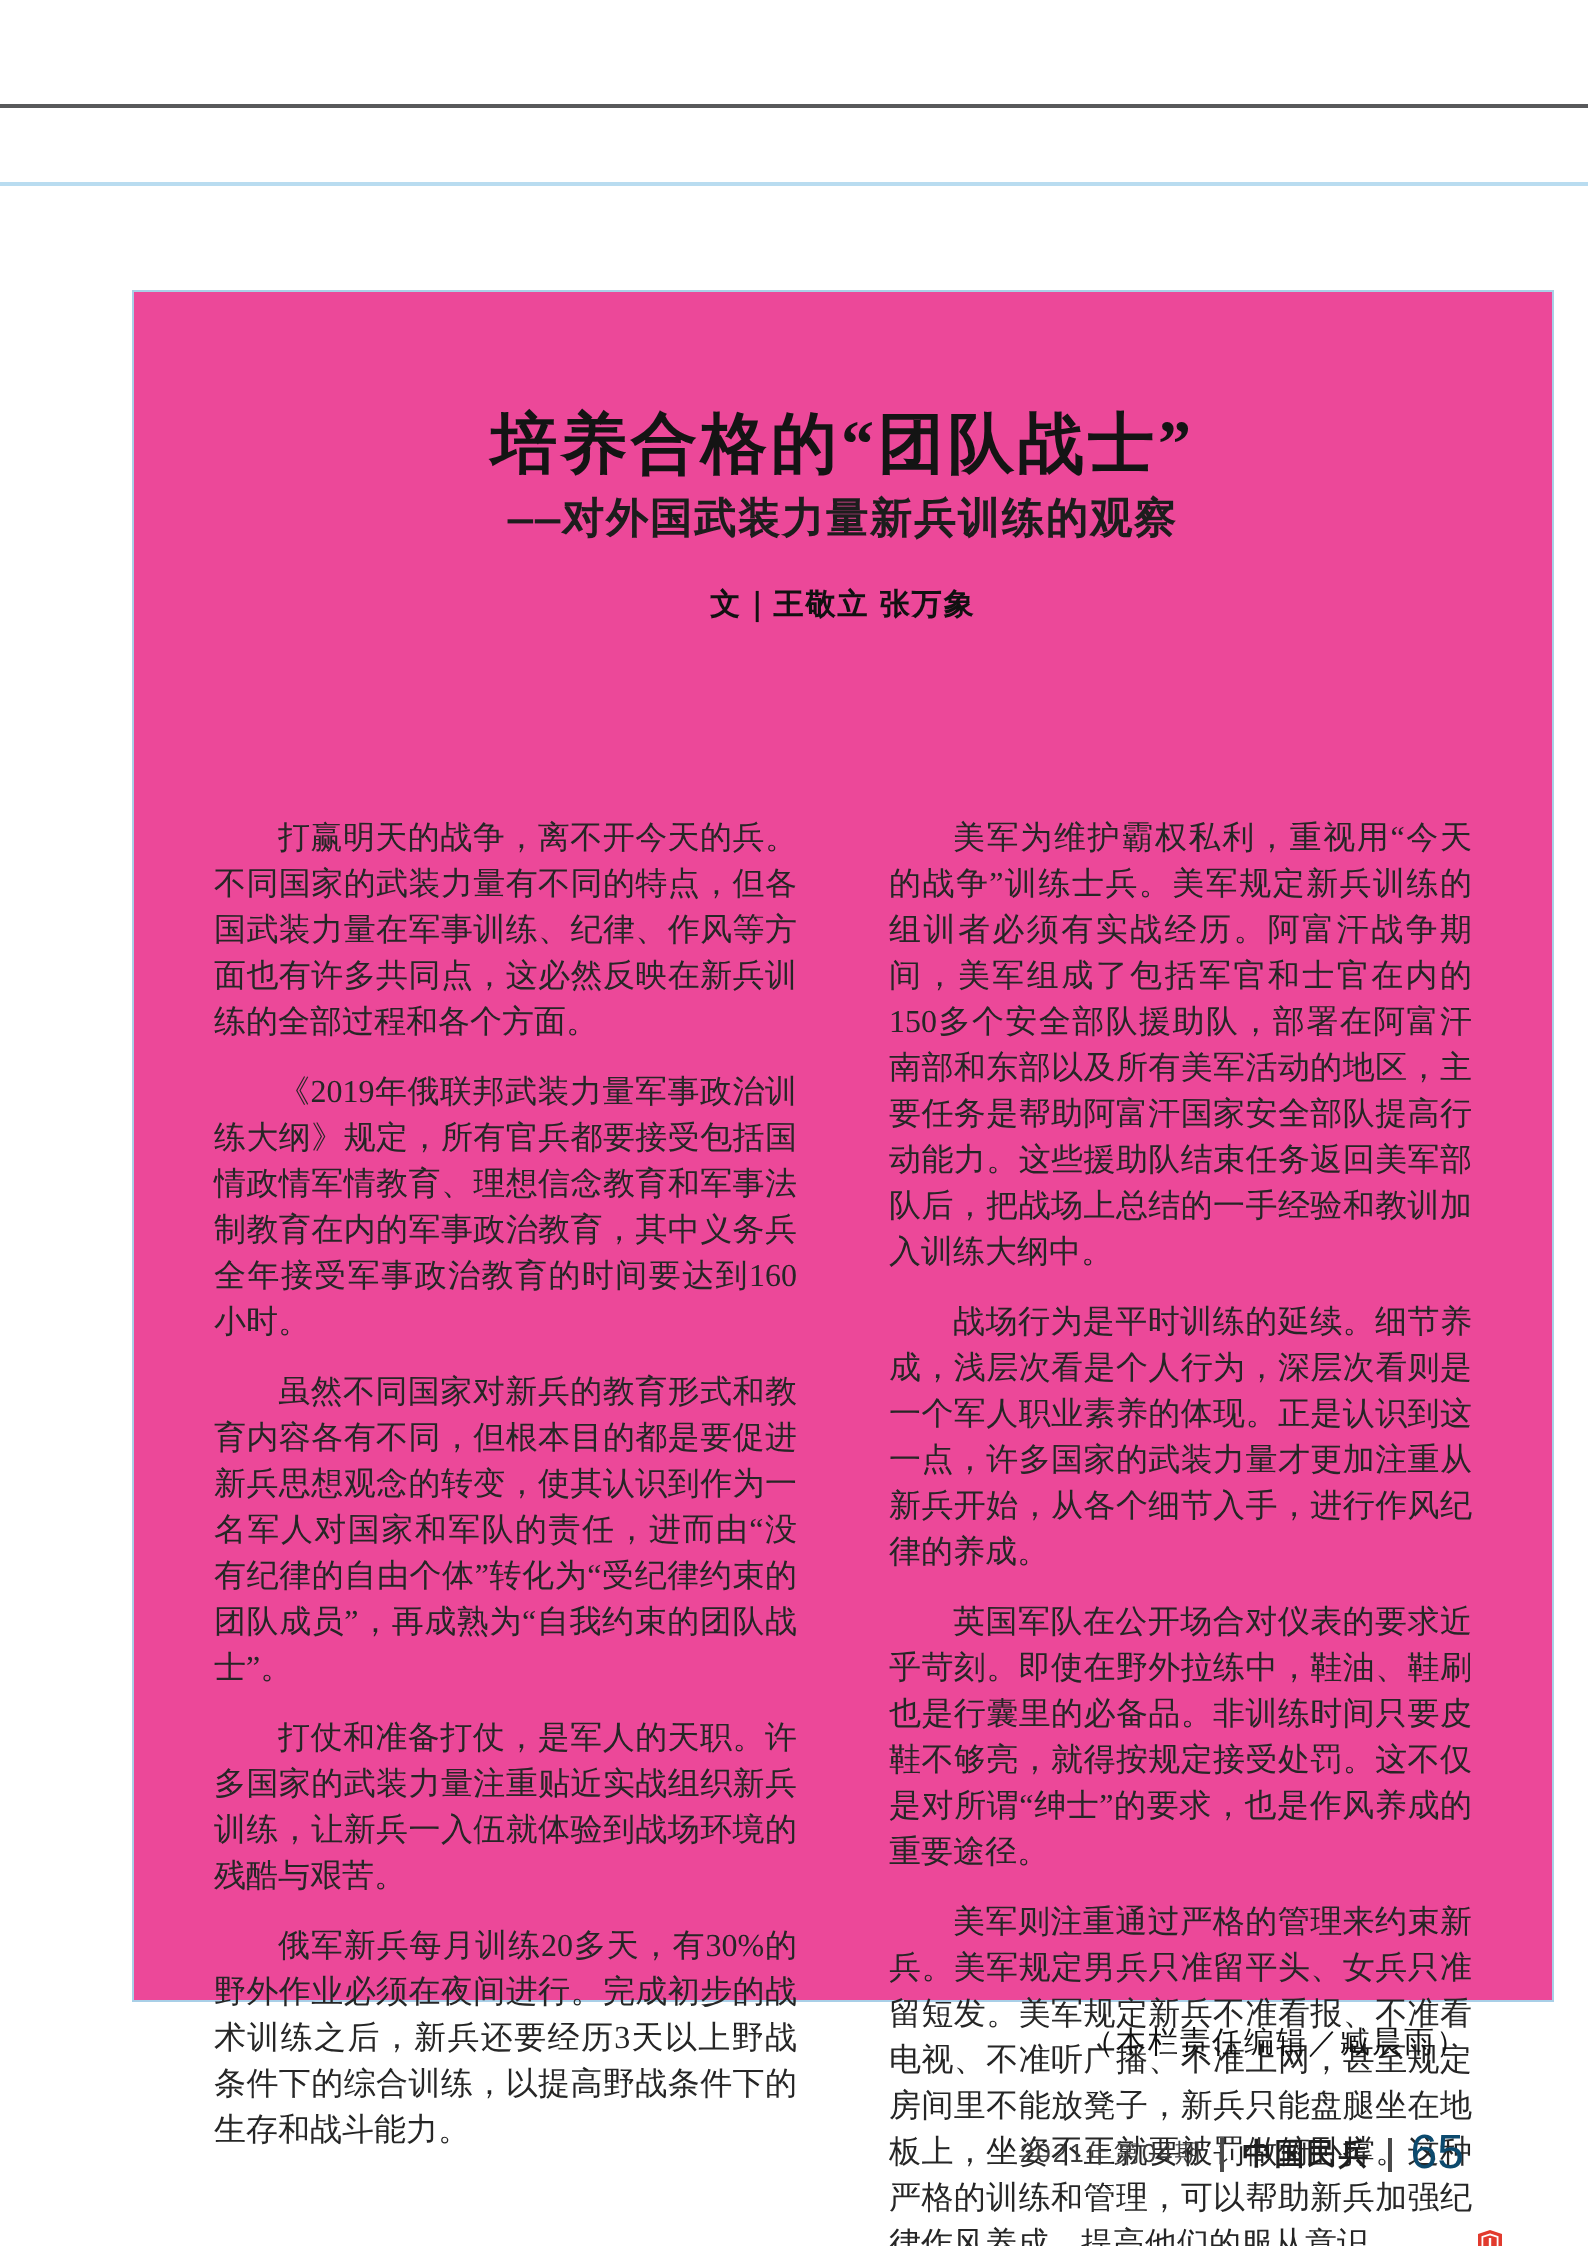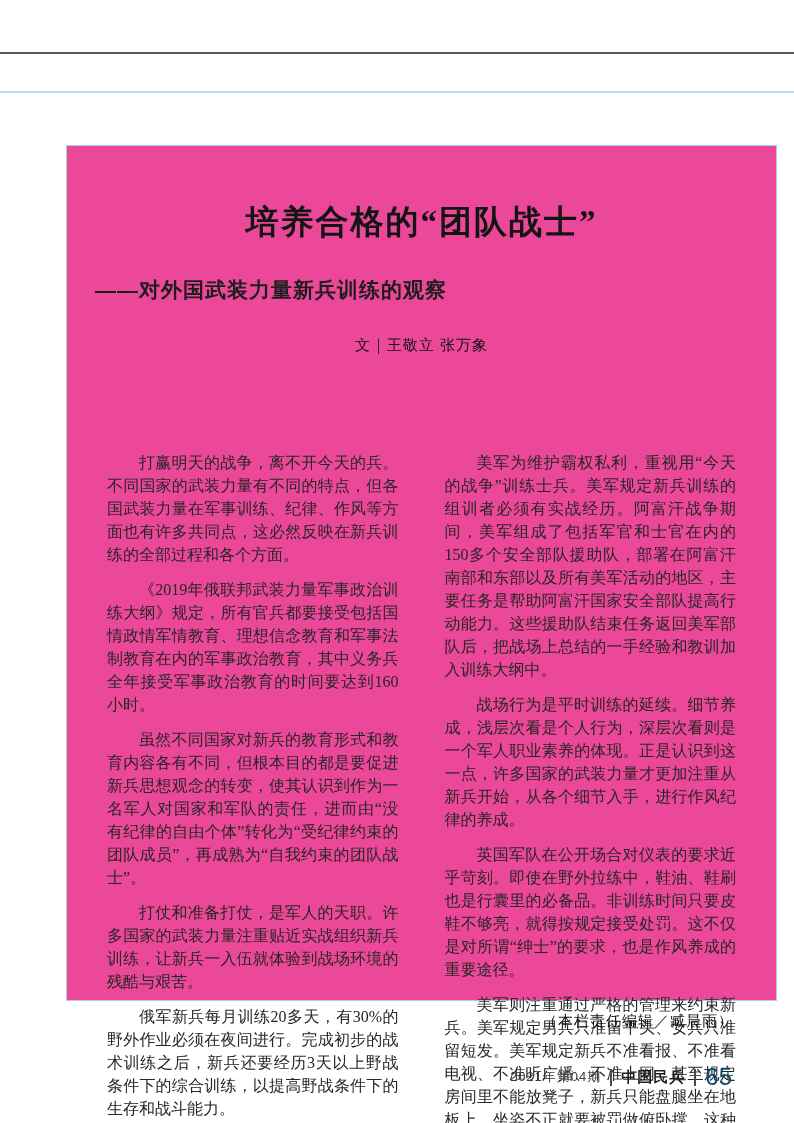--- a/index.html
+++ b/index.html
@@ -12,25 +12,25 @@
   .content-box {
     position:absolute; left:66px; top:145px; width:711px; height:856px;
     background:#ec4899; border:1px solid #a9cfe7; padding:54px 28px 0 28px;
   }
 
   .title {
     text-align:center; font-family:"Liberation Serif", serif; font-weight:bold;
     font-size:33px; letter-spacing:2px; color:#141414;
   }
   .subtitle {
-    text-align:left; font-size:21px; font-weight:bold; letter-spacing:1px;
-    color:#1d1d1d; margin-top:31px;
+    text-align:center; font-size:21px; font-weight:bold; letter-spacing:1px;
+    color:#1d1d1d; margin-top:0;font-family:Liberation Mono, monospace;
   }
   .byline {
-    text-align:center; font-size:15px; font-weight:normal; color:#111; margin-top:32px;
+    text-align:center; font-size:15px; font-weight:bold; color:#111; margin-top:20px;
     letter-spacing:1px;
   }
 
   .columns { display:flex; gap:22px; margin-top:84px; }
   .col {
     flex:1; min-width:0;
     font-family:"Liberation Serif", serif;
     font-size:16px; line-height:23px; color:#262626;
     text-align:justify;
   }

